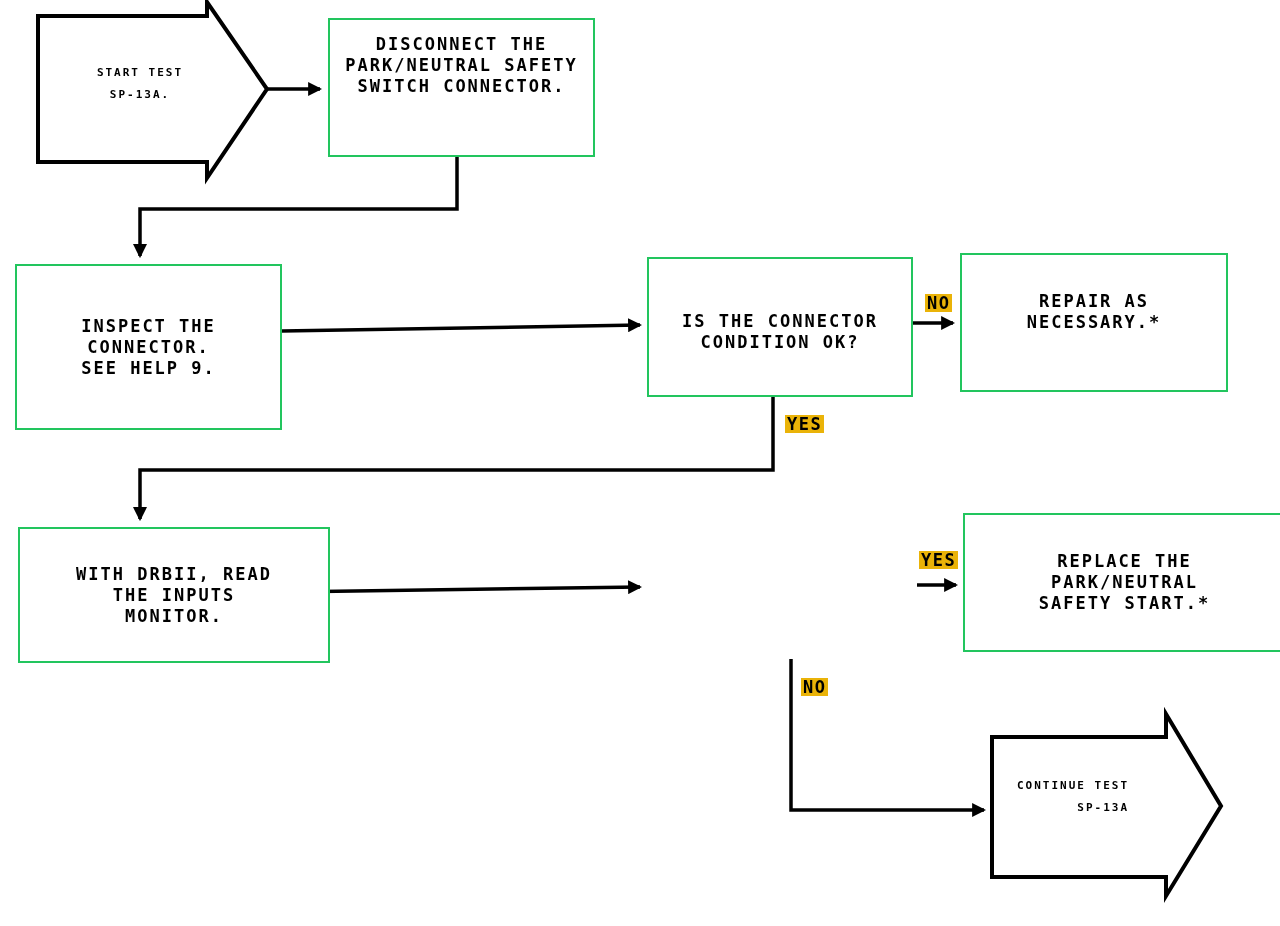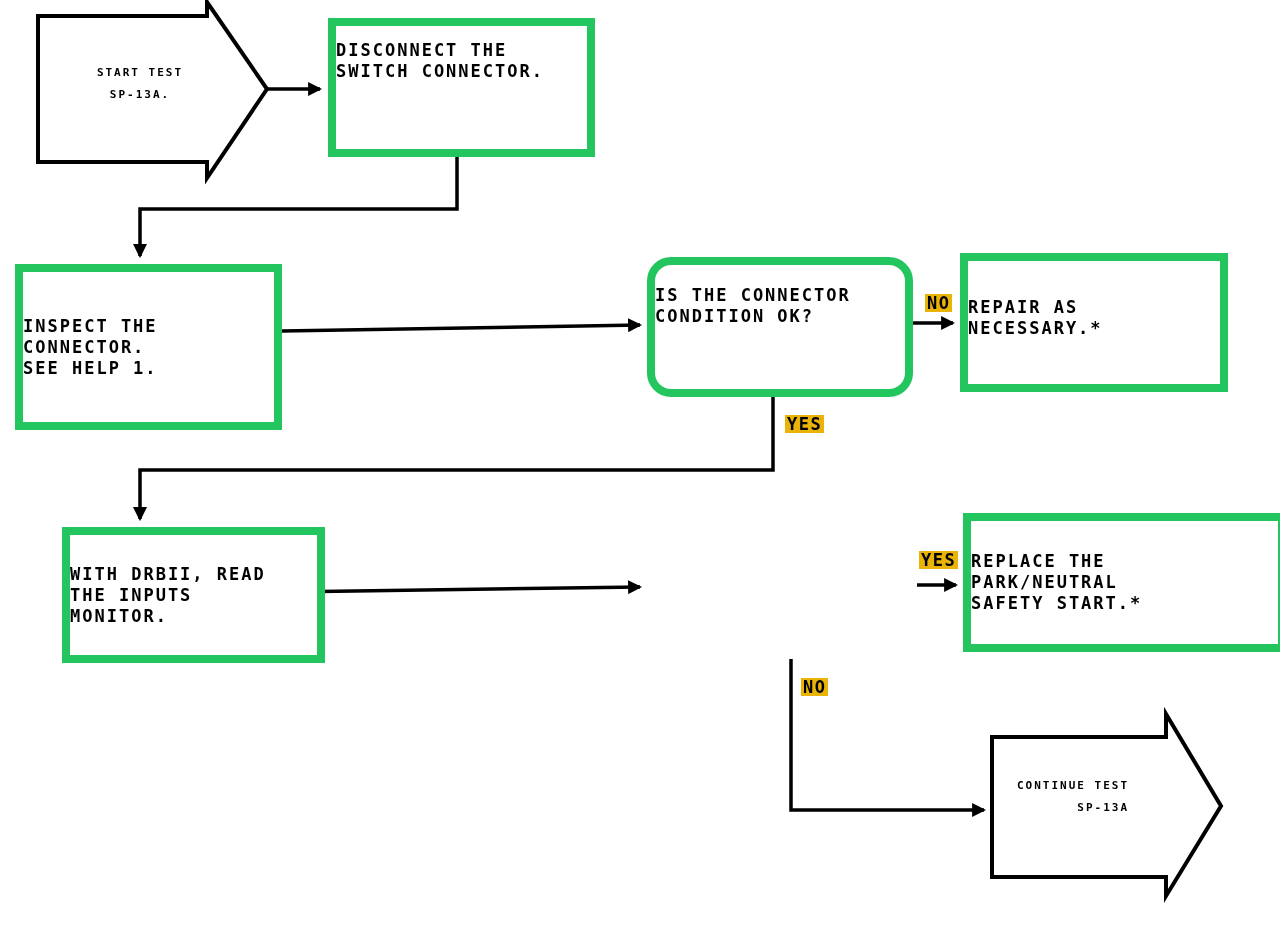--- a/index.html
+++ b/index.html
@@ -9,25 +9,25 @@
     background:#ffffff;
     font-family:"DejaVu Sans Mono", monospace;
     font-weight:bold;
     color:#000000;
     overflow:hidden;
   }
   .lines-layer{position:absolute;left:0;top:0;width:1280px;height:926px;}
   .box{
     position:absolute;
     box-sizing:border-box;
-    border:8px solid #22c55e;
+    border:2px solid #22c55e;
     background:#ffffff;
     display:flex;
     flex-direction:column;
-    align-items:flex-start;
+    align-items:center;
     justify-content:center;
     text-align:center;
     font-size:17px;
     letter-spacing:2px;
     line-height:21px;
   }
   .box.text-start{justify-content:flex-start;}
   .tline{white-space:nowrap;}
   .terminal-text{
     position:absolute;
@@ -74,40 +74,41 @@
     <path d="M791,659 L791,810 L984,810" fill="none" stroke="#000000" stroke-width="3.5" marker-end="url(#ah)"></path>
   </svg>
 
   <div class="terminal-text" style="left:40px;top:62px;width:200px;">
     <div class="tline">START TEST</div>
     <div class="tline">SP-13A.</div>
   </div>
 
   <div class="box text-start" style="left:328px;top:18px;width:267px;height:139px;padding-top:14px;">
     <div class="tline">DISCONNECT THE</div>
+    <div class="tline">PARK/NEUTRAL SAFETY</div>
     <div class="tline">SWITCH CONNECTOR.</div>
   </div>
 
   <div class="box" style="left:15px;top:264px;width:267px;height:166px;">
     <div class="tline">INSPECT THE</div>
     <div class="tline">CONNECTOR.</div>
-    <div class="tline">SEE HELP 1.</div>
+    <div class="tline">SEE HELP 9.</div>
   </div>
 
-  <div class="box text-start" style="left:647px;top:257px;width:266px;height:140px;padding-top:20px;border-radius:24px;">
+  <div class="box text-start" style="left:647px;top:257px;width:266px;height:140px;padding-top:52px;">
     <div class="tline">IS THE CONNECTOR</div>
     <div class="tline">CONDITION OK?</div>
   </div>
 
   <div class="box text-start" style="left:960px;top:253px;width:268px;height:139px;padding-top:36px;">
     <div class="tline">REPAIR AS</div>
     <div class="tline">NECESSARY.*</div>
   </div>
 
-  <div class="box" style="left:18px;top:527px;width:263px;height:136px;margin-left:44px;">
+  <div class="box" style="left:18px;top:527px;width:312px;height:136px;">
     <div class="tline">WITH DRBII, READ</div>
     <div class="tline">THE INPUTS</div>
     <div class="tline">MONITOR.</div>
   </div>
 
 
   <div class="box" style="left:963px;top:513px;width:323px;height:139px;">
     <div class="tline">REPLACE THE</div>
     <div class="tline">PARK/NEUTRAL</div>
     <div class="tline">SAFETY START.*</div>

